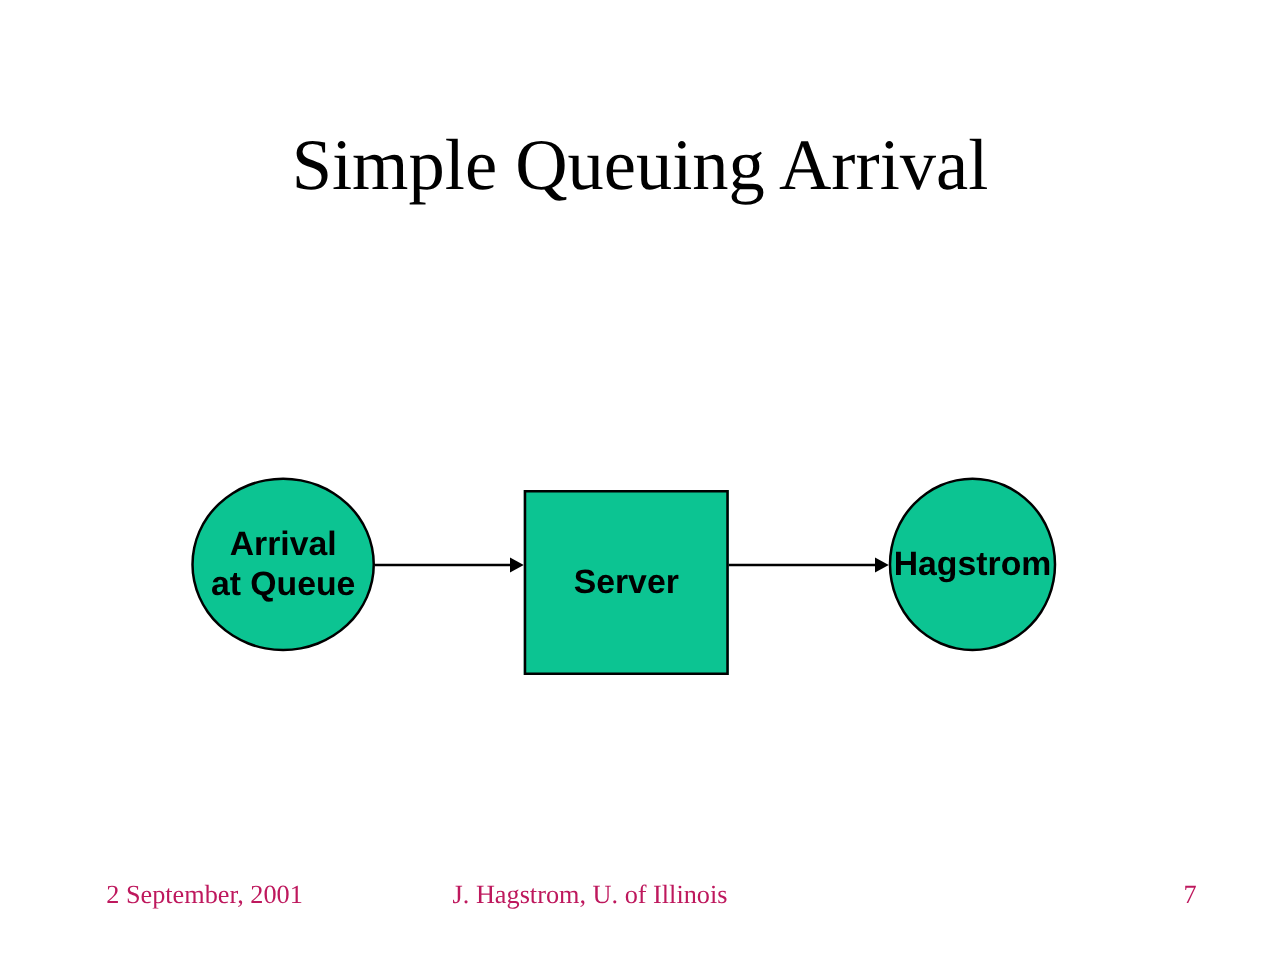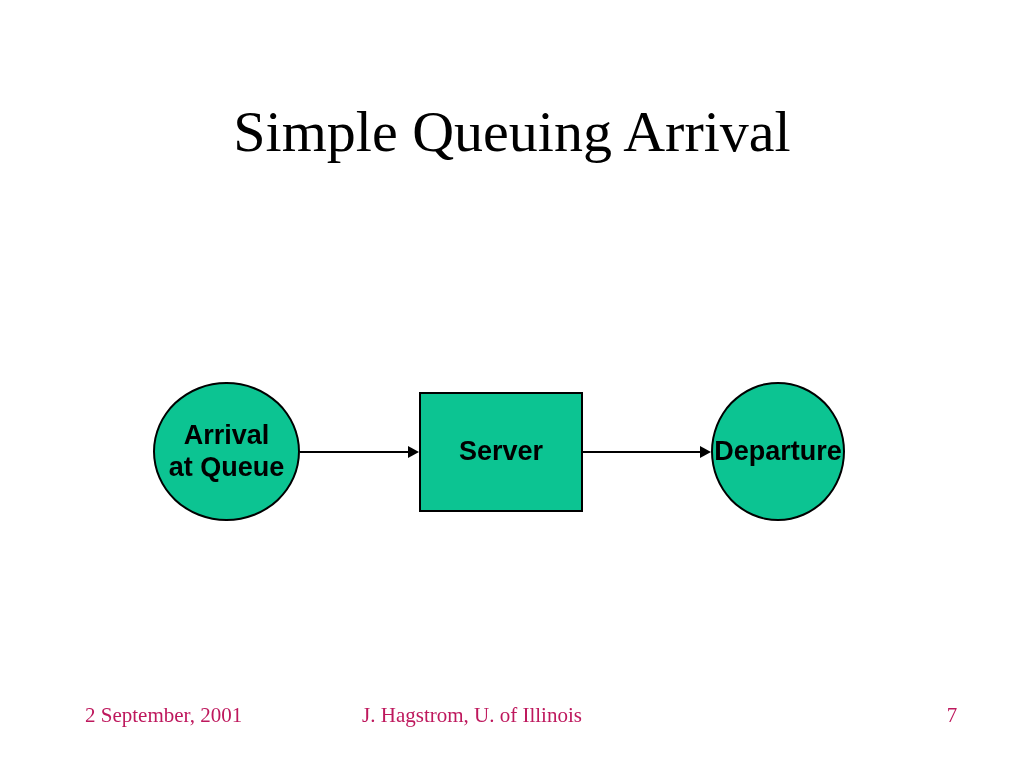--- a/index.html
+++ b/index.html
@@ -36,21 +36,21 @@
     text-align: center;
   }
   .ellipse { border-radius: 50%; }
   .node-label {
     font-size: 27px;
     line-height: 1.15;
     white-space: pre-line;
   }
   .node-label.nowrap { white-space: nowrap; }
   #arrival-node   { left: 153px; top: 382px; width: 147px; height: 139px; text-align: center; }
-  #server-node    { left: 419px; top: 392px; width: 164px; height: 120px; }
+  #server-node    { left: 419px; top: 392px; width: 164px; height: 148px; }
   #departure-node { left: 711px; top: 382px; width: 134px; height: 139px; overflow: visible; }
   .arrow {
     position: absolute;
     height: 12px;
     top: 446px;
   }
   #arrow-1 { left: 300px; width: 119px; }
   #arrow-2 { left: 583px; width: 128px; }
   .arrow .shaft {
     position: absolute;
@@ -99,20 +99,20 @@
 <div id="server-node" class="node">
   <span class="node-label">Server</span>
 </div>
 
 <div id="arrow-2" class="arrow">
   <span class="shaft"></span>
   <span class="head"></span>
 </div>
 
 <div id="departure-node" class="node ellipse">
-  <span class="node-label nowrap">Departure</span>
+  <span class="node-label nowrap">Hagstrom</span>
 </div>
 
 <div id="footer-date" class="footer-text">2 September, 2001</div>
 
 <div id="footer-author" class="footer-text">J. Hagstrom, U. of Illinois</div>
 
 <div id="footer-page" class="footer-text">7</div>
 
 </body></html>

